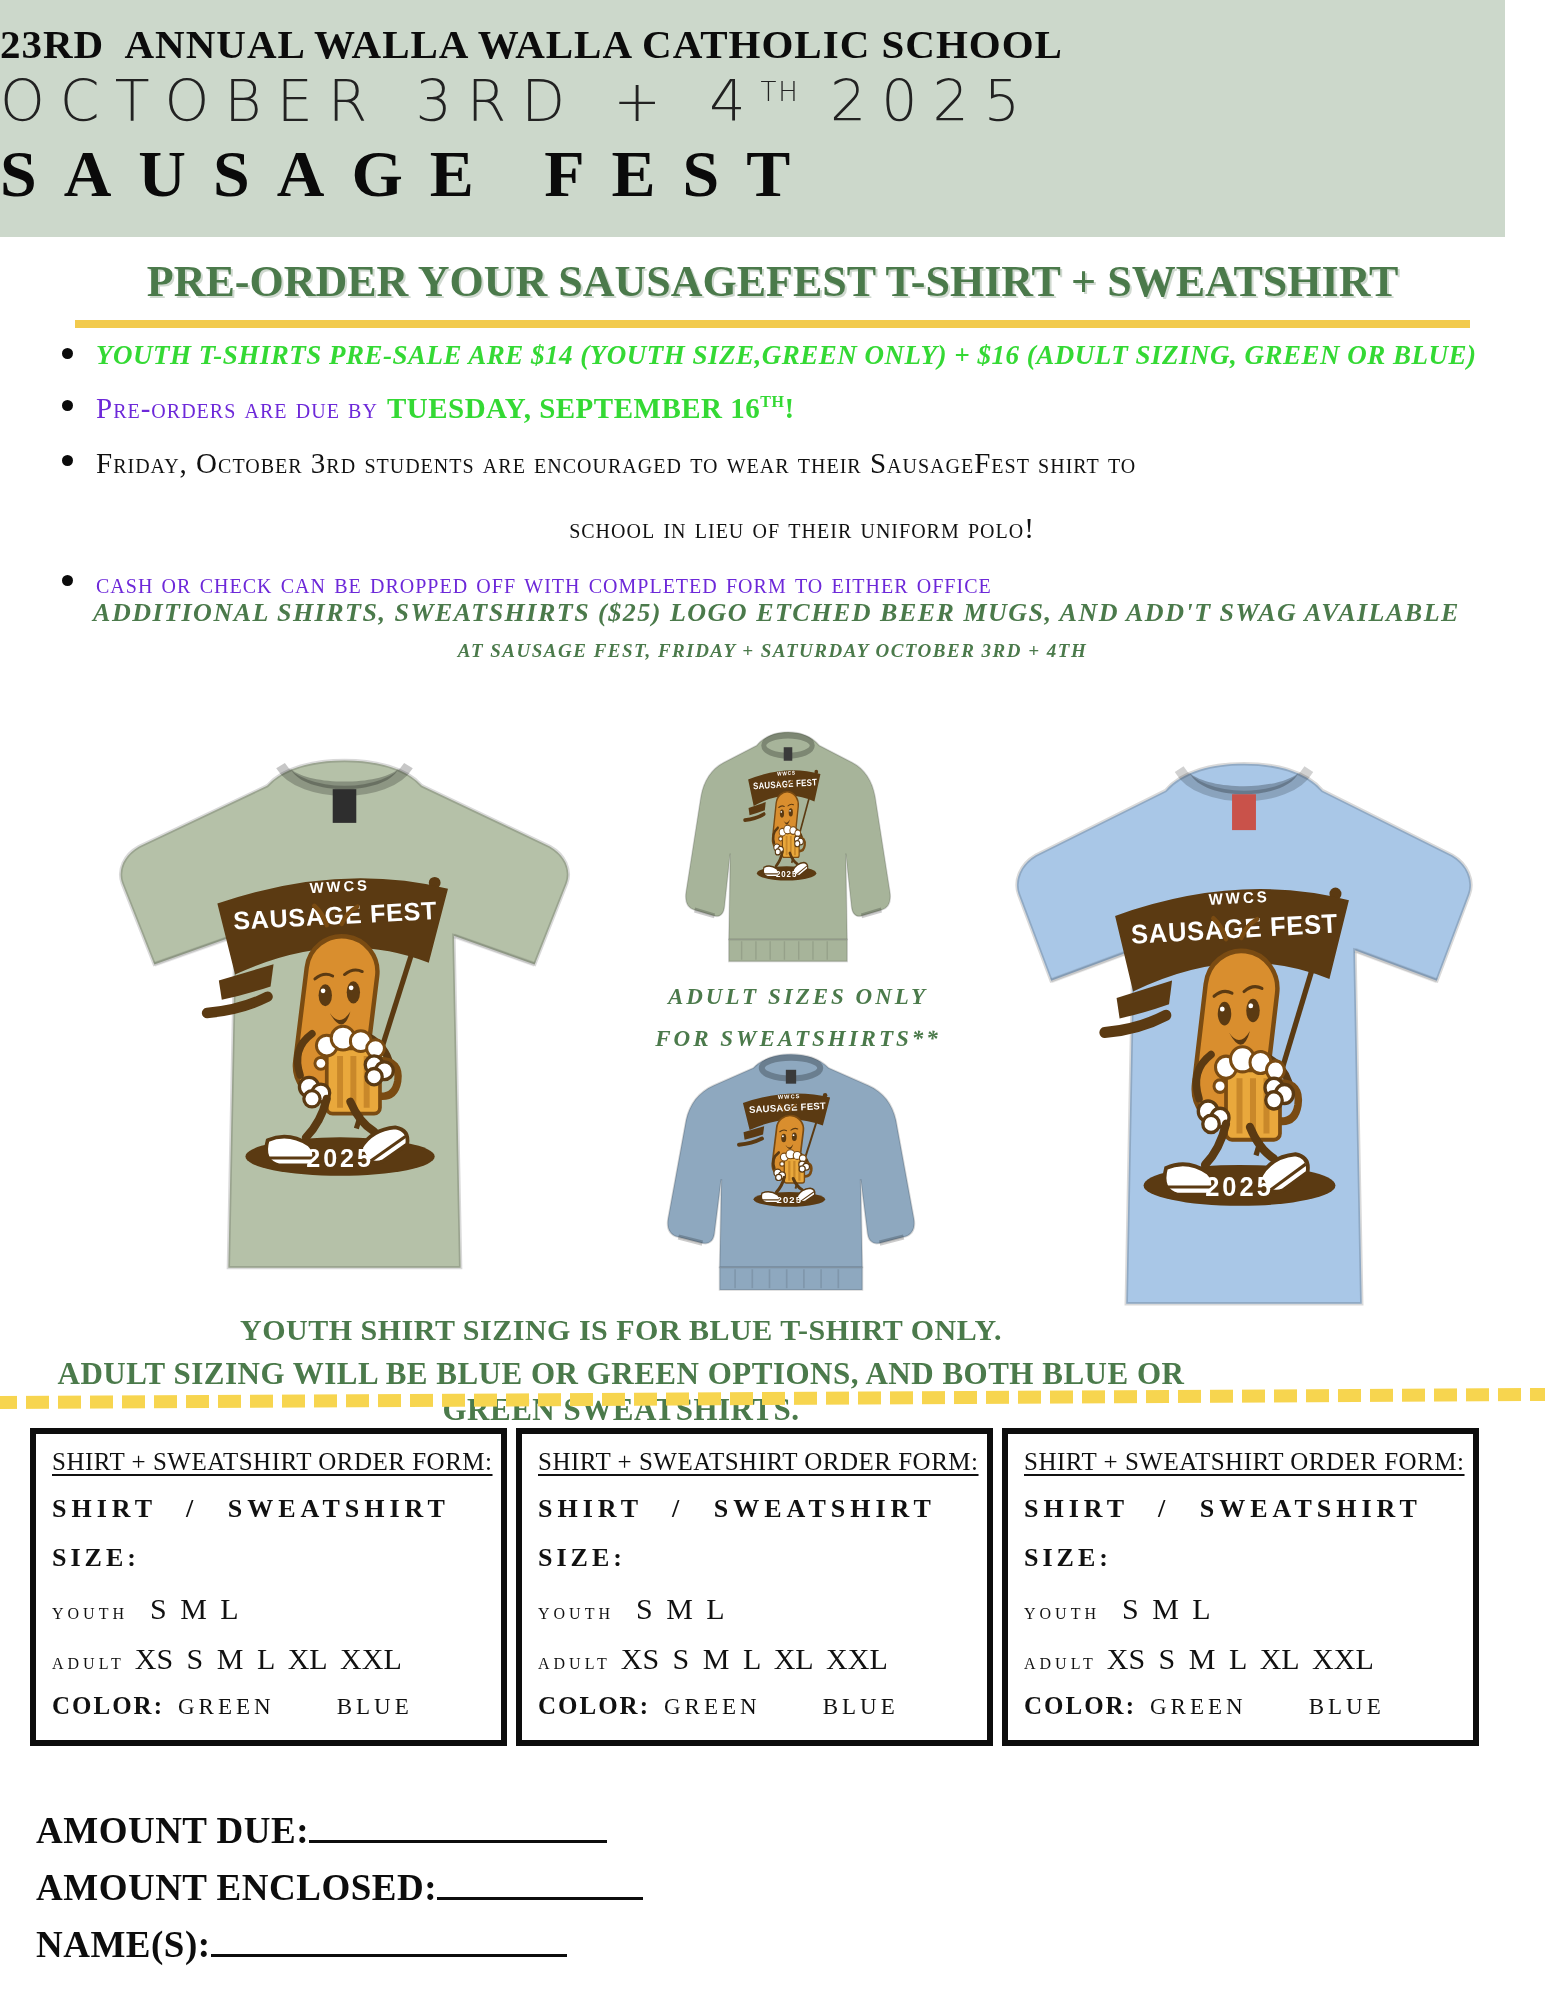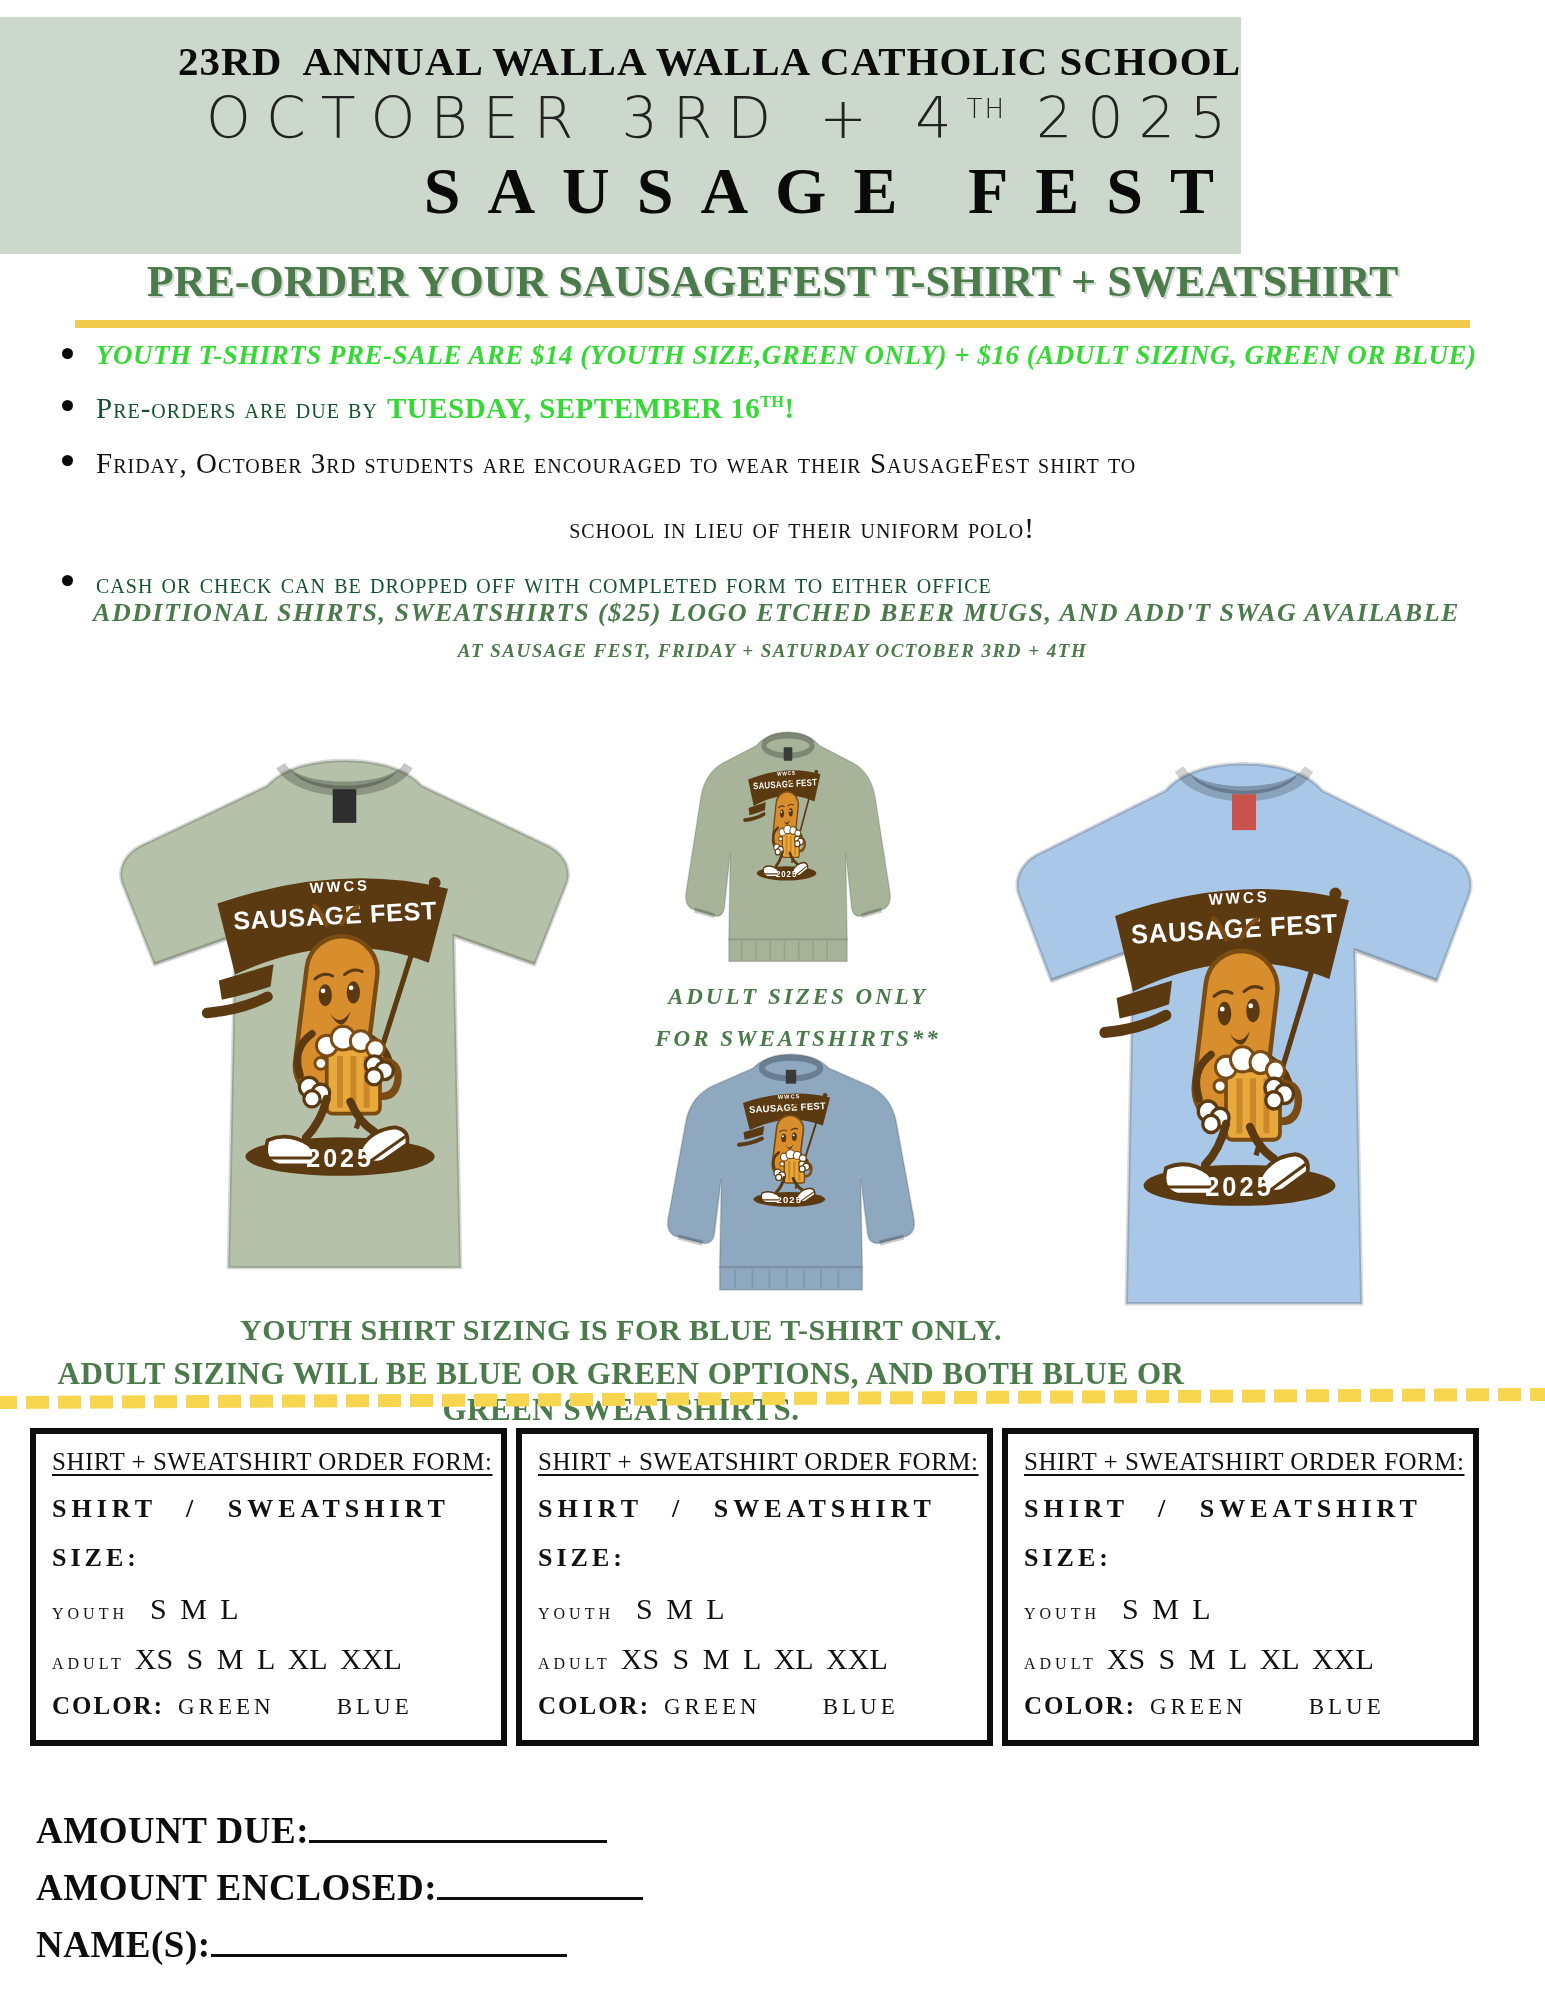--- a/index.html
+++ b/index.html
@@ -1,21 +1,21 @@
 <!DOCTYPE html>
 <html style="--header-bg: #ccd8cb; --dark-green: #4b7a4b; --bright-green: #34d934; --yellow: #f2ca4d; --yellow2: #f7d54f; --shirt-green: #b5c1a8; --sweatshirt-green: #a7b49a; --shirt-blue: #a9c7e7; --sweatshirt-blue: #8ea8bf; --banner-brown: #5b3a12; --sausage-orange: #d98e2e; --mug-gold: #e9a83c;"><head>
 <meta charset="utf-8">
 <style>
   html,body{margin:0;padding:0;background:#ffffff;}
   .page{position:relative;width:1545px;height:2000px;background:#fff;overflow:hidden;
         font-family:"Liberation Serif",serif;color:#111;}
 
   
-  .header{position:absolute;left:0;top:17px;width:1241px;height:237px;
-          background:var(--header-bg,#ccd8cb);text-align:right;}
+  .header{position:absolute;left:0;top:0;width:1505px;height:237px;
+          background:var(--header-bg,#ccd8cb);text-align:left;}
   .school-title{padding-top:20px;font-size:41px;font-weight:bold;letter-spacing:1px;
                 white-space:pre-wrap;color:#0c0c0c;}
   .event-date{margin-top:0px;font-family:"DejaVu Sans",sans-serif;font-weight:200;
               font-size:57px;letter-spacing:15px;color:#222;}
   .event-date sup{font-size:26px;letter-spacing:2px;}
   .event-date .post{margin-left:30px;}
   .event-title{margin-top:2px;font-size:66px;font-weight:bold;letter-spacing:27px;color:#0a0a0a;}
 
   
   .subtitle{position:absolute;left:0;top:256px;width:1545px;text-align:center;
@@ -24,21 +24,21 @@
   .rule{position:absolute;left:75px;top:320px;width:1395px;height:8px;
         background:var(--yellow,#f2ca4d);}
 
   
   .bullets{position:absolute;left:58px;top:338px;width:1450px;list-style:none;margin:0;padding:0;}
   .bullets li{position:relative;padding-left:38px;margin-bottom:17px;line-height:1.3;}
   .bullets li::before{content:"";position:absolute;left:4px;top:10px;width:11px;height:11px;
                       border-radius:50%;background:#0b0b0b;}
   .b-green{color:var(--bright-green,#34d934);font-style:italic;font-weight:bold;
            font-size:27px;letter-spacing:.5px;}
-  .b-caps{font-variant:small-caps;font-size:29px;letter-spacing:1px;color:#14532d;}
+  .b-caps{font-variant:small-caps;font-size:29px;letter-spacing:1px;color:#6d28d9;}
   .due-green{color:var(--bright-green,#34d934);font-weight:bold;font-variant:normal;
              font-size:29px;margin-left:9px;letter-spacing:.5px;}
   .due-green sup{font-size:16px;}
   .two-line div{font-variant:small-caps;font-size:29px;letter-spacing:1px;}
   .two-line div+div{margin-top:28px;text-align:center;}
 
   
   .promo{position:absolute;left:0;top:598px;width:1545px;text-align:center;
          color:var(--dark-green,#4b7a4b);font-weight:bold;font-style:italic;}
   .promo .p1{font-size:26px;letter-spacing:1.5px;padding-left:8px;}

